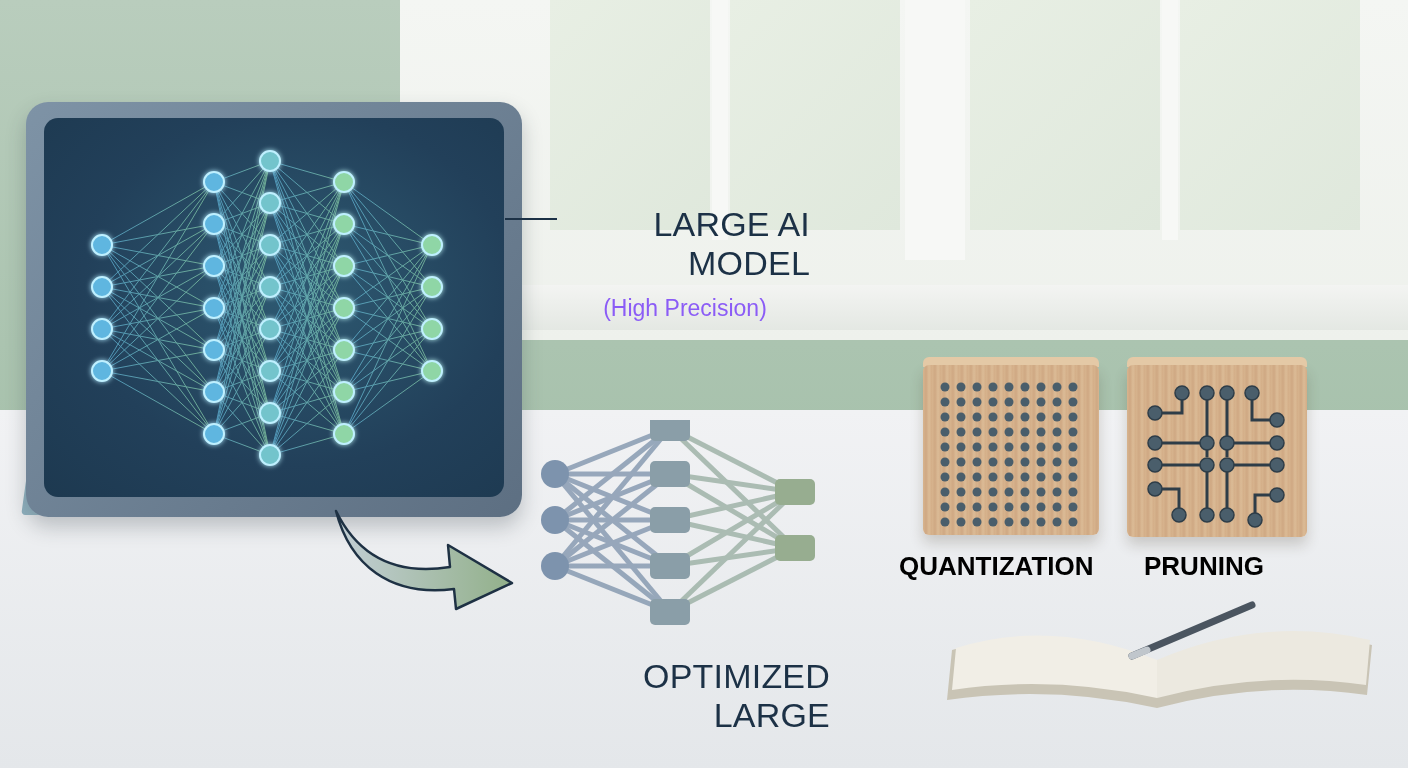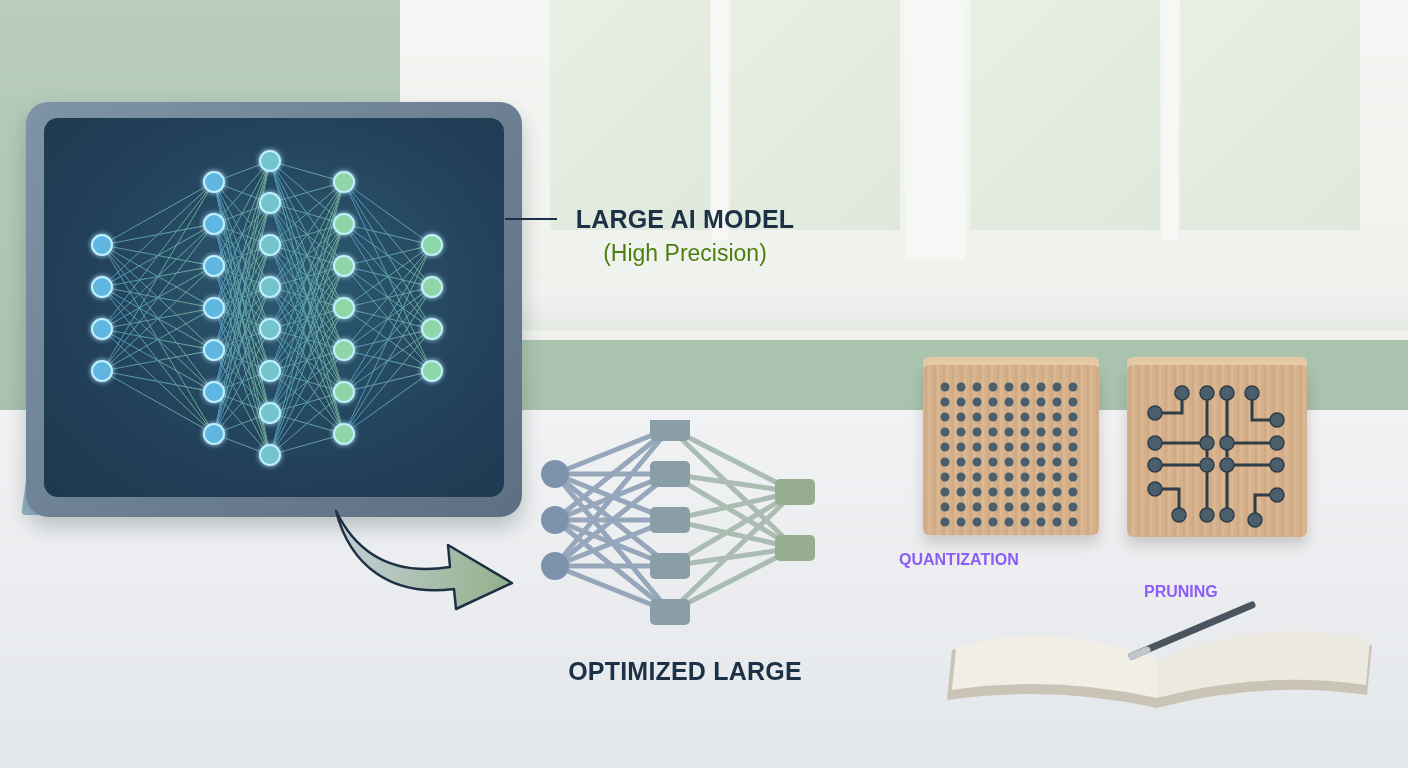--- a/index.html
+++ b/index.html
@@ -9,27 +9,27 @@
   .window { position:absolute; left:400px; top:0; width:1008px; height:340px; background:linear-gradient(180deg,#f4f6f3 0%,#eef1ec 100%); }
   .pane { position:absolute; background:linear-gradient(135deg,#e8efe4,#dfe8dc); }
   .mullion { position:absolute; background:#f7f8f6; }
   .sill { position:absolute; left:400px; top:285px; width:1008px; height:45px; background:linear-gradient(180deg,#f3f4f2,#e4e8e3); }
   .table { position:absolute; left:0; top:410px; width:1408px; height:358px; background:linear-gradient(180deg,#f1f2f4 0%,#e4e7ea 100%); }
   .tablet { position:absolute; left:26px; top:102px; width:496px; height:415px; border-radius:22px; background:linear-gradient(135deg,#7e93a6,#5d6f82); box-shadow:0 10px 20px rgba(40,50,60,.25); }
   .tablet-stand { position:absolute; left:30px; top:390px; width:40px; height:125px; background:linear-gradient(90deg,#8fb1bf,#a7c5cf); transform:skewX(-8deg); border-radius:4px; }
   .screen { position:absolute; left:18px; top:16px; right:18px; bottom:20px; border-radius:14px; background:radial-gradient(ellipse at 55% 45%,#2e5a72 0%,#22405a 60%,#1d3950 100%); overflow:hidden; }
   .screen svg { position:absolute; left:0; top:0; }
   .label { position:absolute; color:#1c3146; text-align:center; }
-  .label .title { font-weight:bold; font-size:25px; letter-spacing:0.2px; display:block; }
-  .label .sub { font-size:23px; display:block; margin-top:6px; color:#4d7c0f; }
+  .label .title { font-weight:normal; font-size:34px; letter-spacing:0.2px; display:block;text-align:right; }
+  .label .sub { font-size:23px; display:block; margin-top:12px; color:#8b5cf6; }
   .leader { position:absolute; left:505px; top:218px; width:52px; height:2px; background:#1c3146; }
   .block { position:absolute; border-radius:6px; box-shadow:0 8px 14px rgba(60,50,30,.2); }
   .block-face { position:absolute; inset:0; border-radius:6px; background:repeating-linear-gradient(90deg,#d7b48e 0px,#cfa883 3px,#dbbb96 6px,#d3ad87 9px); }
   .block-top { position:absolute; left:0; top:-8px; width:100%; height:10px; border-radius:6px 6px 0 0; background:#e4c9a6; }
-  .block-title { position:absolute; font-weight:bold; font-size:16px; color:#8b5cf6; }
+  .block-title { position:absolute; font-weight:bold; font-size:26px; color:#000000; }
   .notebook { position:absolute; left:942px; top:590px; width:436px; height:120px; }
 </style>
 </head>
 <body>
 
 <div class="scene">
   <div class="wall"></div>
   <div class="window">
     <div class="pane" style="left:150px;top:0;width:160px;height:230px;"></div>
     <div class="pane" style="left:330px;top:0;width:170px;height:230px;"></div>
@@ -460,21 +460,21 @@
         <circle cx="28" cy="124" r="7"></circle>
           <circle cx="150" cy="130" r="7"></circle>
         <circle cx="52" cy="150" r="7"></circle>
           <circle cx="80" cy="150" r="7"></circle>
           <circle cx="100" cy="150" r="7"></circle>
           <circle cx="128" cy="155" r="7"></circle>
       </g>
     </svg>
   </div>
   <div class="block-title" style="left:899px;top:551px;">QUANTIZATION</div>
-  <div class="block-title" style="left:1144px;top:551px;margin-top:32px;">PRUNING</div>
+  <div class="block-title" style="left:1144px;top:551px;">PRUNING</div>
 
   <svg class="notebook" viewBox="0 0 436 120">
     <path d="M10 60 Q110 30 215 75 Q320 30 430 55 L425 105 Q320 90 215 118 Q110 95 5 110 Z" fill="#c9c4b5"></path>
     <path d="M14 58 Q110 28 215 70 L215 108 Q110 85 10 100 Z" fill="#f1eee6"></path>
     <path d="M215 70 Q320 25 428 50 L424 95 Q320 80 215 108 Z" fill="#ece9e0"></path>
     <line x1="190" y1="66" x2="310" y2="15" stroke="#4b5560" stroke-width="7" stroke-linecap="round"></line>
     <line x1="190" y1="66" x2="205" y2="60" stroke="#c0c6cc" stroke-width="7" stroke-linecap="round"></line>
   </svg>
 </div>
 

